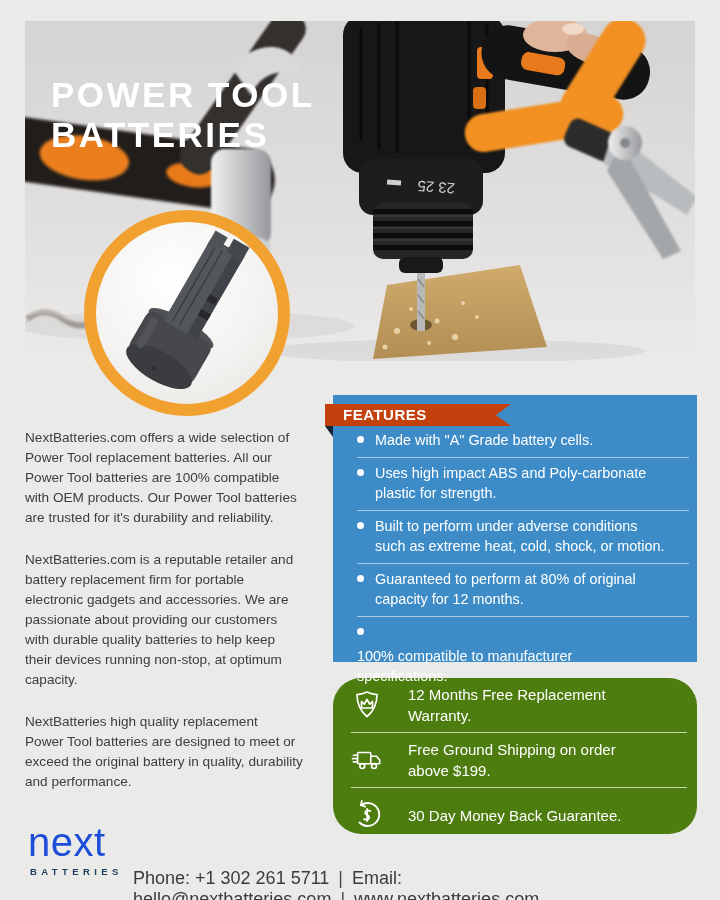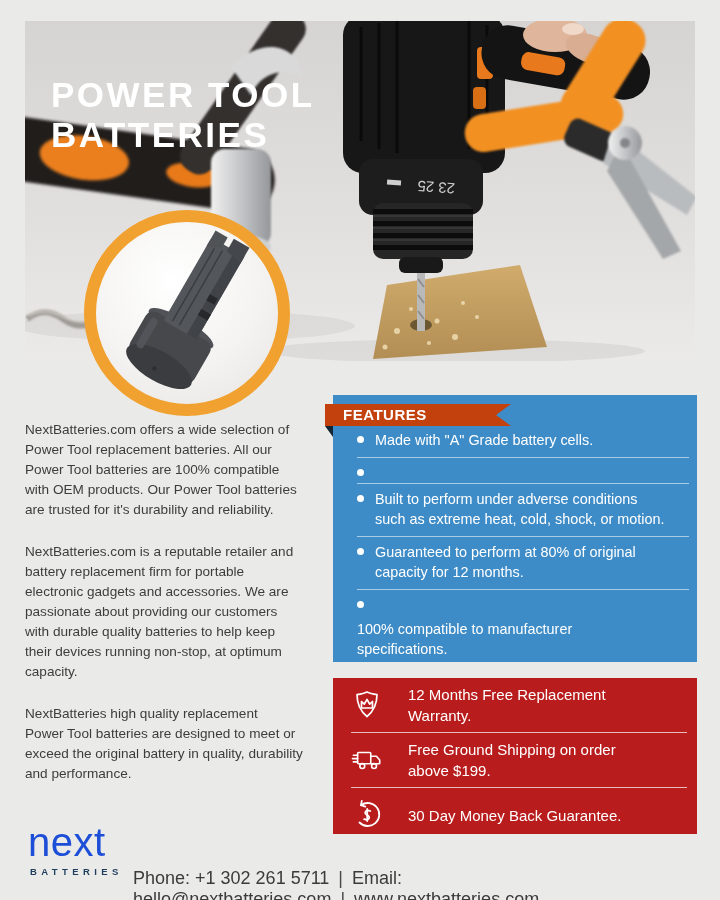--- a/index.html
+++ b/index.html
@@ -18,40 +18,40 @@
 
   
   .battery-circle{position:absolute;left:84px;top:210px;width:182px;height:182px;
     border:12px solid #F1A12F;border-radius:50%;
     background:radial-gradient(circle at 42% 32%, #ffffff 0%, #f4f3f1 55%, #e6e4e1 100%);
     overflow:hidden;z-index:4;}
 
   
   .intro{position:absolute;left:25px;top:420px;width:345px;color:#3d3d3d;
     font-size:13.6px;line-height:20px;}
-  .intro p{margin:0 0 22px;white-space:pre-line;}
+  .intro p{margin:8px 0 22px;white-space:pre-line;}
 
   
   .features-panel{position:absolute;left:333px;top:395px;width:364px;height:267px;background:#3E8CC7;z-index:1;}
   .features-list{list-style:none;margin:0;padding:30px 8px 0 24px;color:#fff;
     font-size:14.4px;line-height:20px;}
   .features-list li{display:flex;gap:11px;padding:5px 0 7px;border-bottom:1px solid rgba(255,255,255,.55);}
   .features-list li:last-child{border-bottom:none;flex-direction:column;}
   .bullet-dot{flex:0 0 auto;width:7px;height:7px;border-radius:50%;background:#fff;margin-top:6px;}
   .feature-text{white-space:pre-line;}
 
   .features-ribbon{position:absolute;left:325px;top:404px;width:186px;height:22px;
     background:#c2410c;clip-path:polygon(0 0,100% 0,171px 50%,100% 100%,0 100%);
     color:#fff;font-weight:bold;font-size:15px;letter-spacing:.5px;line-height:22px;z-index:3;}
   .features-ribbon span{padding-left:18px;}
   .ribbon-fold{position:absolute;left:325px;top:426px;width:8px;height:11px;
     background:#132635;clip-path:polygon(0 0,100% 0,100% 100%);z-index:2;}
 
   
-  .benefits-panel{position:absolute;left:333px;top:678px;width:364px;height:156px;background:#b91c1c;color:#fff;}
+  .benefits-panel{position:absolute;left:333px;top:678px;width:364px;height:156px;background:#4d7c0f;color:#fff;border-radius:28px;}
   .benefit-row{display:flex;align-items:center;gap:25px;margin:0 10px 0 18px;
     border-bottom:1px solid rgba(255,255,255,.7);padding:6px 0;}
   .benefit-row:last-child{border-bottom:none;padding:11px 0;}
   .benefit-icon{flex:0 0 auto;width:32px;height:32px;}
   .benefit-text{font-size:15px;line-height:21px;white-space:pre-line;}
 
   
   .footer-logo{position:absolute;left:28px;top:820px;}
   .logo-next{font-size:40px;line-height:44px;color:#1d4ed8;font-weight:500;letter-spacing:0.5px;}
   .logo-batteries{font-size:9.5px;letter-spacing:4.4px;color:#1F3E5E;font-weight:bold;margin-top:2px;margin-left:2px;}
@@ -210,20 +210,22 @@
   </div>
 
   <div class="features-panel">
     <ul class="features-list">
       <li>
         <span class="bullet-dot"></span>
         <span class="feature-text">Made with "A" Grade battery cells.</span>
       </li>
       <li>
         <span class="bullet-dot"></span>
+        <span class="feature-text">Uses high impact ABS and Poly-carbonate
+plastic for strength.</span>
       </li>
       <li>
         <span class="bullet-dot"></span>
         <span class="feature-text">Built to perform under adverse conditions
 such as extreme heat, cold, shock, or motion.</span>
       </li>
       <li>
         <span class="bullet-dot"></span>
         <span class="feature-text">Guaranteed to perform at 80% of original
 capacity for 12 months.</span>

